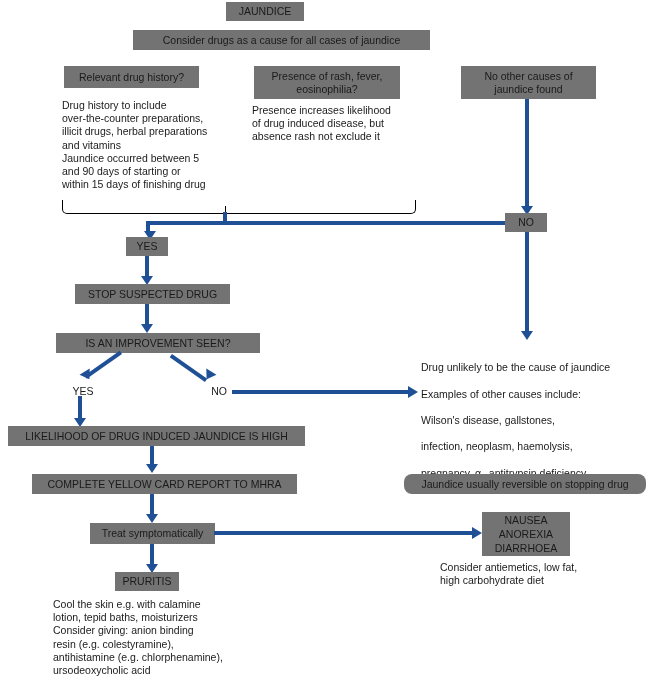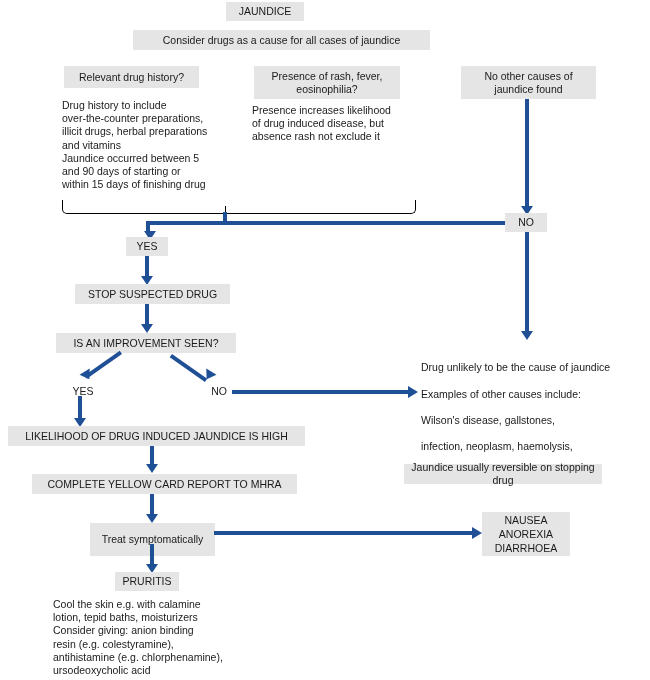--- a/index.html
+++ b/index.html
@@ -13,21 +13,21 @@
   }
   #canvas {
     position: relative;
     width: 650px;
     height: 680px;
     background: #ffffff;
     overflow: hidden;
   }
   .box {
     position: absolute;
-    background: #e5e5e5;
+    background: #737373;
     color: #1a1a1a;
     font-size: 10.5px;
     line-height: 13px;
     text-align: center;
     display: flex;
     align-items: center;
     justify-content: center;
     box-sizing: border-box;
     padding: 2px 4px;
     white-space: pre-line;
@@ -143,21 +143,21 @@
   <div class="box" style="left:126px; top:237px; width:42px; height:19px;">YES</div>
 
   <div class="vline" style="left:145px; top:256px; height:24px;"></div>
   <div class="arrow-down" style="left:141px; top:276px;"></div>
 
   <div class="box" style="left:75px; top:284px; width:155px; height:20px;">STOP SUSPECTED DRUG</div>
 
   <div class="vline" style="left:145px; top:304px; height:24px;"></div>
   <div class="arrow-down" style="left:141px; top:324px;"></div>
 
-  <div class="box" style="left:56px; top:333px; width:180px; height:20px;">IS AN IMPROVEMENT SEEN?</div>
+  <div class="box" style="left:56px; top:333px; width:204px; height:20px;">IS AN IMPROVEMENT SEEN?</div>
 
   <div class="diag" style="left:122px; top:354px; width:43px; transform:rotate(145deg);"></div>
   <div class="arrow-down" style="left:81px; top:371px; transform:rotate(-32deg);"></div>
 
   <div class="diag" style="left:172px; top:354px; width:43px; transform:rotate(35deg);"></div>
   <div class="arrow-down" style="left:203px; top:371px; transform:rotate(32deg);"></div>
 
   <div class="txt" style="left:68px; top:385px; width:30px; text-align:center;">YES</div>
   <div class="txt" style="left:206px; top:385px; width:26px; text-align:center;">NO</div>
 
@@ -178,37 +178,39 @@
   <div class="box" style="left:8px; top:426px; width:297px; height:20px;text-align:center;">LIKELIHOOD OF DRUG INDUCED JAUNDICE IS HIGH</div>
 
   <div class="vline" style="left:150px; top:446px; height:22px;"></div>
   <div class="arrow-down" style="left:146px; top:464px;"></div>
 
   <div class="box" style="left:32px; top:474px; width:265px; height:20px;">COMPLETE YELLOW CARD REPORT TO MHRA</div>
 
   <div class="vline" style="left:150px; top:494px; height:24px;"></div>
   <div class="arrow-down" style="left:146px; top:514px;"></div>
 
-  <div class="box" style="left:90px; top:523px; width:125px; height:33px;">Treat symptomatically</div>
+  <div class="box" style="left:90px; top:523px; width:125px; height:21px;">Treat symptomatically</div>
 
   <div class="hline" style="left:214px; top:531px; width:262px;"></div>
   <div class="arrow-right" style="left:472px; top:527px;"></div>
 
   <div class="vline" style="left:150px; top:544px; height:24px;"></div>
   <div class="arrow-down" style="left:146px; top:564px;"></div>
 
   <div class="box" style="left:115px; top:572px; width:64px; height:19px;">PRURITIS</div>
 
   <div class="txt" style="left:53px; top:598px; width:240px;">Cool the skin e.g. with calamine
 lotion, tepid baths, moisturizers
 Consider giving: anion binding
 resin (e.g. colestyramine),
 antihistamine (e.g. chlorphenamine),
 ursodeoxycholic acid</div>
 
-  <div class="box" style="left:404px; top:464px; width:198px; height:20px;">Jaundice usually reversible on stopping drug</div>
+  <div class="box" style="left:404px; top:474px; width:242px; height:20px;border-radius:8px;">Jaundice usually reversible on stopping drug</div>
 
   <div class="box" style="left:482px; top:512px; width:88px; height:44px; line-height:14px;">NAUSEA
 ANOREXIA
 DIARRHOEA</div>
 
+  <div class="txt" style="left:440px; top:561px; width:210px;">Consider antiemetics, low fat,
+high carbohydrate diet</div>
 
 </div>
 
 </body></html>

